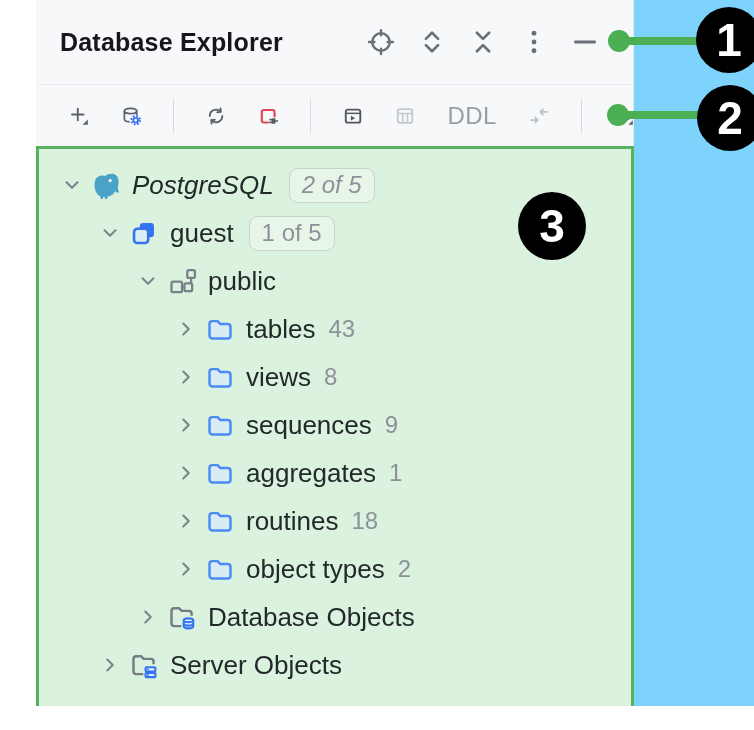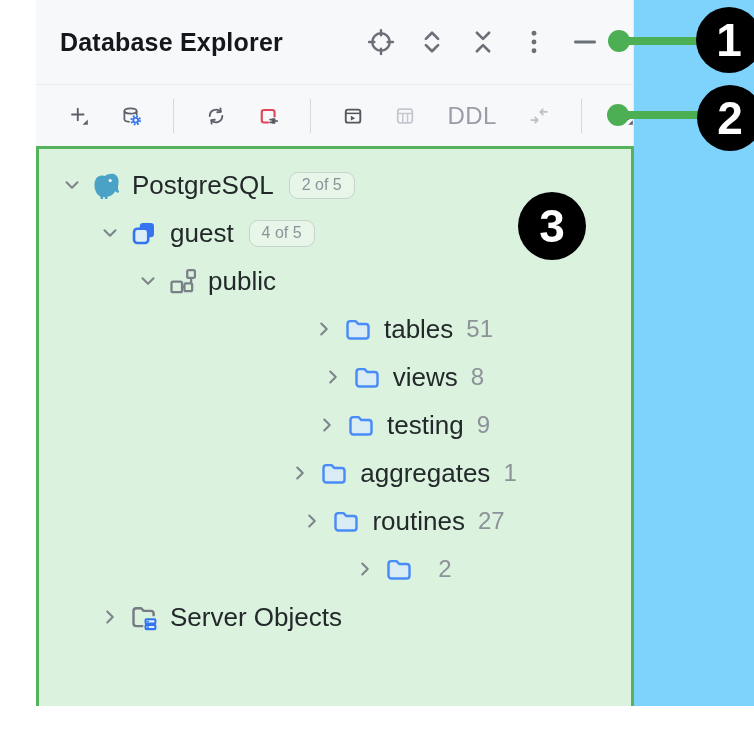--- a/index.html
+++ b/index.html
@@ -18,23 +18,23 @@
   .ticon{width:28px;height:28px;display:block;color:#5d616b;}
   .ticon.dim{color:#c3c7cf;}
   .sep{width:1px;height:34px;background:#d6d8dd;flex:0 0 1px;}
   .ddl{font-size:24px;color:#989da7;letter-spacing:.5px;}
   
   .tree-box{position:absolute;left:0;top:146px;width:598px;height:583px;background:#daf2de;
             border:3px solid #56b25c;box-sizing:border-box;padding-top:12px;overflow:hidden;}
   .row{height:48px;display:flex;align-items:center;font-size:26px;color:#23282a;}
   .row .chev{width:22px;height:22px;color:#7e848b;flex:0 0 22px;display:block;}
   .row .nicon{width:28px;height:28px;margin:0 12px 0 9px;flex:0 0 28px;display:block;}
-  .lvl0{padding-left:22px;} .lvl1{padding-left:60px;} .lvl2{padding-left:98px;text-align:center;} .lvl3{padding-left:136px;justify-content:center;}
+  .lvl0{padding-left:22px;font-style:italic;} .lvl1{padding-left:60px;} .lvl2{padding-left:98px;text-align:center;} .lvl3{padding-left:136px;}
   .count{margin-left:13px;font-size:24px;color:#8d9199;}
-  .badge{margin-left:15px;font-size:16px;color:#8d9199;border:1.5px solid #c7d4ca;border-radius:9px;
+  .badge{margin-left:15px;font-size:24px;color:#8d9199;border:1.5px solid #c7d4ca;border-radius:9px;
          padding:4px 12px 5px;background:rgba(255,255,255,.35);line-height:1;text-align:right;}
   
   .co-dot{position:absolute;width:22px;height:22px;border-radius:50%;background:#4daf53;}
   .co-line{position:absolute;height:8px;background:#4daf53;border-radius:4px;}
   .co-circle{position:absolute;width:66px;height:66px;border-radius:50%;background:#000;color:#fff;
              display:flex;align-items:center;justify-content:center;font-size:46px;font-weight:bold;}
   svg{display:block;}
 </style>
 </head>
 <body>
@@ -231,63 +231,63 @@
       </div>
 
       <div class="row lvl1">
         <svg class="chev">
             <use href="#i-chev-down"></use>
           </svg>
         <svg class="nicon">
             <use href="#i-db"></use>
           </svg>
         <span>guest</span>
-        <span class="badge">4 of 5</span>
+        <span class="badge">1 of 5</span>
       </div>
 
       <div class="row lvl2">
         <svg class="chev">
             <use href="#i-chev-down"></use>
           </svg>
         <svg class="nicon">
             <use href="#i-schema"></use>
           </svg>
         <span>public</span>
       </div>
 
       <div class="row lvl3">
         <svg class="chev">
             <use href="#i-chev-right"></use>
           </svg>
         <svg class="nicon">
             <use href="#i-folder"></use>
           </svg>
         <span>tables</span>
-        <span class="count">51</span>
+        <span class="count">43</span>
       </div>
 
       <div class="row lvl3">
         <svg class="chev">
             <use href="#i-chev-right"></use>
           </svg>
         <svg class="nicon">
             <use href="#i-folder"></use>
           </svg>
         <span>views</span>
         <span class="count">8</span>
       </div>
 
       <div class="row lvl3">
         <svg class="chev">
             <use href="#i-chev-right"></use>
           </svg>
         <svg class="nicon">
             <use href="#i-folder"></use>
           </svg>
-        <span>testing</span>
+        <span>sequences</span>
         <span class="count">9</span>
       </div>
 
       <div class="row lvl3">
         <svg class="chev">
             <use href="#i-chev-right"></use>
           </svg>
         <svg class="nicon">
             <use href="#i-folder"></use>
           </svg>
@@ -296,33 +296,43 @@
       </div>
 
       <div class="row lvl3">
         <svg class="chev">
             <use href="#i-chev-right"></use>
           </svg>
         <svg class="nicon">
             <use href="#i-folder"></use>
           </svg>
         <span>routines</span>
-        <span class="count">27</span>
-      </div>
-
-      <div class="row lvl3">
-        <svg class="chev">
-            <use href="#i-chev-right"></use>
-          </svg>
-        <svg class="nicon">
-            <use href="#i-folder"></use>
-          </svg>
+        <span class="count">18</span>
+      </div>
+
+      <div class="row lvl3">
+        <svg class="chev">
+            <use href="#i-chev-right"></use>
+          </svg>
+        <svg class="nicon">
+            <use href="#i-folder"></use>
+          </svg>
+        <span>object types</span>
         <span class="count">2</span>
       </div>
 
+      <div class="row lvl2">
+        <svg class="chev">
+            <use href="#i-chev-right"></use>
+          </svg>
+        <svg class="nicon">
+            <use href="#i-folder-db"></use>
+          </svg>
+        <span>Database Objects</span>
+      </div>
 
 
       <div class="row lvl1">
         <svg class="chev">
             <use href="#i-chev-right"></use>
           </svg>
         <svg class="nicon">
             <use href="#i-folder-srv"></use>
           </svg>
         <span>Server Objects</span>

